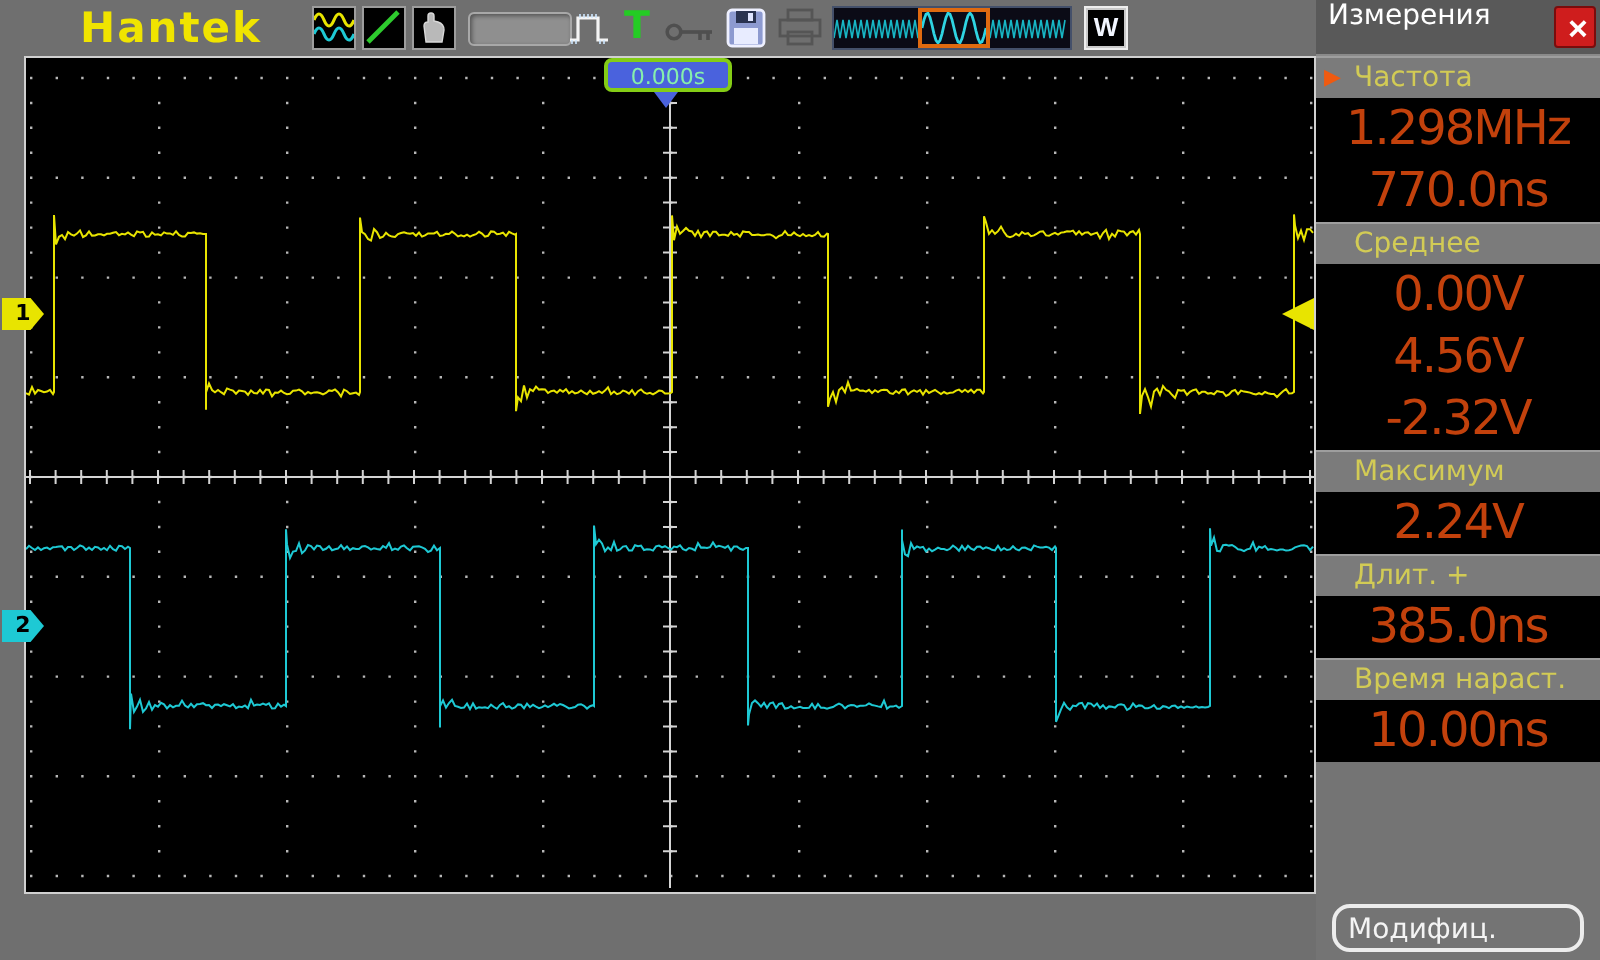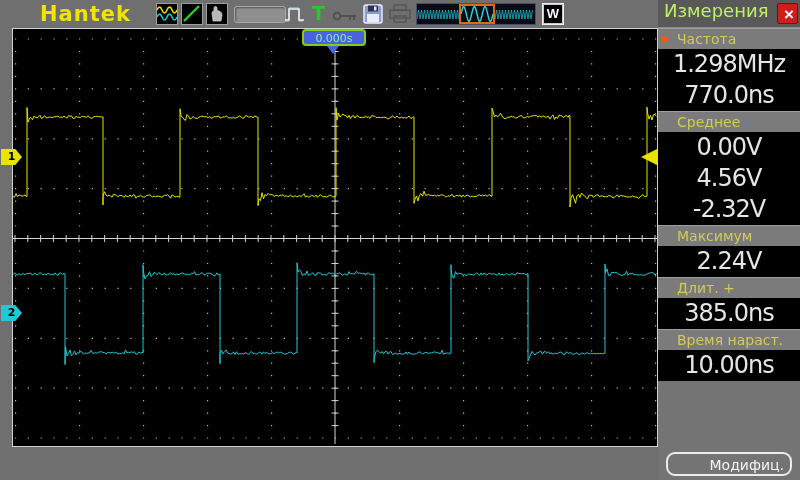--- a/index.html
+++ b/index.html
@@ -17,30 +17,30 @@
   .preview{left:400px;top:3px;width:120px;height:22px;background:#0b0b16;border:1px solid #44506a;box-sizing:border-box;}
   .w-btn{left:526px;top:3px;width:22px;height:22px;background:#c9c9c9;border:1px solid #eee;
          box-sizing:border-box;padding:1px;}
   .w-inner{width:100%;height:100%;background:#000;color:#f2f6ff;font-size:13px;font-weight:bold;
            text-align:center;line-height:18px;}
   .tb-pill{left:553px;top:3px;width:97px;height:22px;background:#000;border-radius:11px;
            color:#f0f0f0;font-size:14px;text-align:center;line-height:22px;}
   
   .panel{left:658px;top:0;width:142px;height:480px;background:#747474;}
   .p-header{left:0;top:0;width:142px;height:28px;background:#595959;border-bottom:1px solid #8a8a8a;box-sizing:border-box;}
-  .p-title{left:6px;top:0;font-size:18px;color:#bef264;}
+  .p-title{left:6px;top:0;font-size:14px;color:#ffffff;}
   .p-close{right:2px;top:3px;width:21px;height:21px;background:#cf1d1d;border:1px solid #7a0c0c;
            color:#fff;font-size:17px;font-weight:bold;text-align:center;line-height:19px;border-radius:2px;box-sizing:border-box;}
   .m-label{position:relative;height:21px;background:#7b7b7b;border-top:1px solid #9e9e9e;
            box-sizing:border-box;color:#d2cb55;font-size:14px;line-height:20px;padding-left:19px;}
   .sel-arrow{position:absolute;left:4px;top:0;color:#ef5a10;font-size:11px;}
-  .m-value{height:31px;background:#000;color:#e5e5e5;font-size:24px;text-align:center;line-height:30px;letter-spacing:-1px;}
+  .m-value{height:31px;background:#000;color:#c2410c;font-size:24px;text-align:center;line-height:30px;letter-spacing:-1px;}
   .modify-btn{left:666px;top:452px;width:126px;height:24px;background:transparent;
               border:2px solid #ececec;border-radius:9px;color:#f4f4f4;font-size:14px;
-              text-align:right;line-height:20px;box-sizing:border-box;font-family:"DejaVu Sans",sans-serif;}
+              text-align:left;line-height:20px;box-sizing:border-box;font-family:"DejaVu Sans",sans-serif;}
   
   .screen{left:12px;top:28px;width:646px;height:419px;background:#000;
           border:1px solid #d0d0d0;box-sizing:border-box;}
   .trig-tag{left:302px;top:29px;width:64px;height:17px;background:#4a62dd;border:2px solid #84cc16;
             border-radius:4px;color:#86efac;font-size:11px;text-align:center;line-height:15px;box-sizing:border-box;}
   .trig-tri{left:327px;top:46px;width:0;height:0;border-left:6px solid transparent;
             border-right:6px solid transparent;border-top:8px solid #4a62dd;}
   .ch-marker{width:21px;height:16px;color:#000;font-size:11px;font-weight:bold;text-align:center;
              line-height:16px;clip-path:polygon(0 0,68% 0,100% 50%,68% 100%,0 100%);}
   .trig-arrow{left:641px;top:149px;width:16px;height:16px;background:#e8e400;

